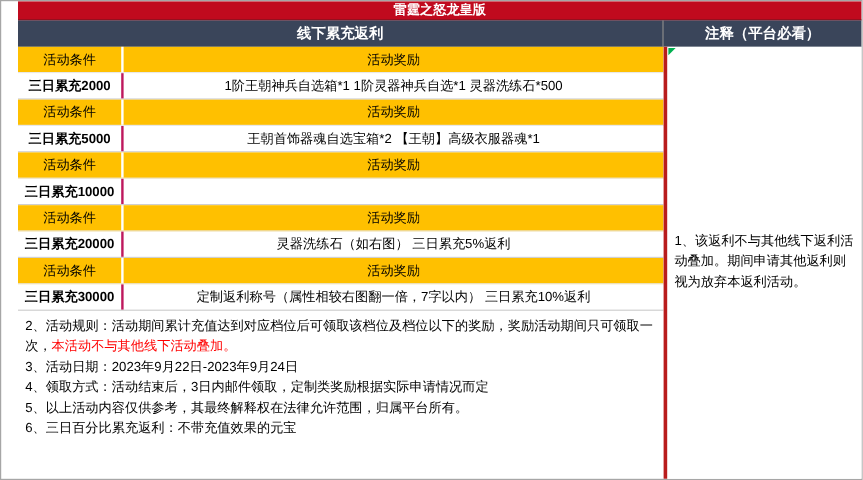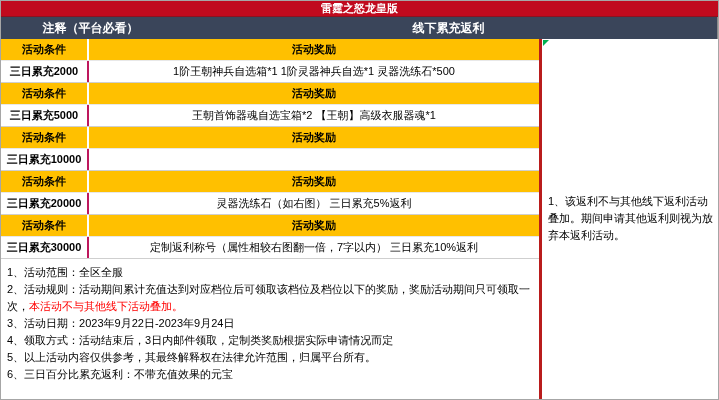--- a/index.html
+++ b/index.html
@@ -1,20 +1,20 @@
 <!DOCTYPE html>
 <html><head>
 <meta charset="utf-8">
 <style>
   * { margin:0; padding:0; box-sizing:border-box; }
   html,body { width:719px; height:400px; background:#fff; }
   body { font-family:"Liberation Sans","DejaVu Sans",sans-serif; }
   .page {
     position:relative; width:719px; height:400px;
-    border:1px solid #a6a6a6; background:#fff; overflow:hidden;
+    border:1px solid #a6a6a6; background:#fff; overflow:hidden;padding-left:14px;
   }
   .title-bar {
     height:16px; background:#c00a1e; color:#fff;
     font-size:11px; font-weight:bold;
     display:flex; align-items:center; justify-content:center;
     border-bottom:1px solid #8a1220;
   }
   .header-row { display:flex; height:22px; background:#3a455a; }
   .hdr-cell {
     color:#fff; font-size:12px; font-weight:bold;
@@ -30,21 +30,21 @@
   .cond {
     width:88px; display:flex; align-items:center; justify-content:center;
     font-weight:bold; color:#000;
   }
   .reward {
     flex:1; display:flex; align-items:center; justify-content:center;
     color:#000; text-align:center;
   }
   .row.hdr { background:#ffc000; }
   .row.hdr .cond { border-right:2px solid #fff; }
-  .row.hdr .cond, .row.hdr .reward { font-weight:bold; }
+  .row.hdr .cond, .row.hdr .reward { font-weight:normal; }
   .row.data { background:#fff; border-bottom:1px solid #cfcfcf; }
   .row.data .cond { border-right:2px solid #be185d; }
   .row.hdr { border-bottom:1px solid #e8e8e8; }
 
   .notes { padding:5px 6px 0 6px; font-size:11px; color:#000; line-height:17px; }
   .notes p { margin:0; }
   .red-text { color:#ff0000; }
 
   .corner-marker {
     position:absolute; top:1px; left:1px; width:0; height:0;
@@ -56,22 +56,22 @@
   }
 </style>
 </head>
 <body>
 
 <div class="page">
 
   <div class="title-bar">雷霆之怒龙皇版</div>
 
   <div class="header-row">
+    <div class="hdr-cell hdr-left">线下累充返利</div>
     <div class="hdr-cell hdr-right">注释（平台必看）</div>
-    <div class="hdr-cell hdr-left">线下累充返利</div>
   </div>
 
   <div class="content">
     <div class="left-col">
 
       <div class="row hdr">
         <div class="cond">活动条件</div>
         <div class="reward">活动奖励</div>
       </div>
       <div class="row data">
@@ -108,21 +108,20 @@
       <div class="row hdr">
         <div class="cond">活动条件</div>
         <div class="reward">活动奖励</div>
       </div>
       <div class="row data">
         <div class="cond">三日累充30000</div>
         <div class="reward">定制返利称号（属性相较右图翻一倍，7字以内） 三日累充10%返利</div>
       </div>
 
       <div class="notes">
-        <p>1、活动范围：全区全服</p>
         <p><span>2、活动规则：活动期间累计充值达到对应档位后可领取该档位及档位以下的奖励，奖励活动期间只可领取一次，</span><span class="red-text">本活动不与其他线下活动叠加。</span></p>
         <p>3、活动日期：2023年9月22日-2023年9月24日</p>
         <p>4、领取方式：活动结束后，3日内邮件领取，定制类奖励根据实际申请情况而定</p>
         <p>5、以上活动内容仅供参考，其最终解释权在法律允许范围，归属平台所有。</p>
         <p>6、三日百分比累充返利：不带充值效果的元宝</p>
       </div>
     </div>
 
     <div class="right-col">
       <div class="corner-marker"></div>

